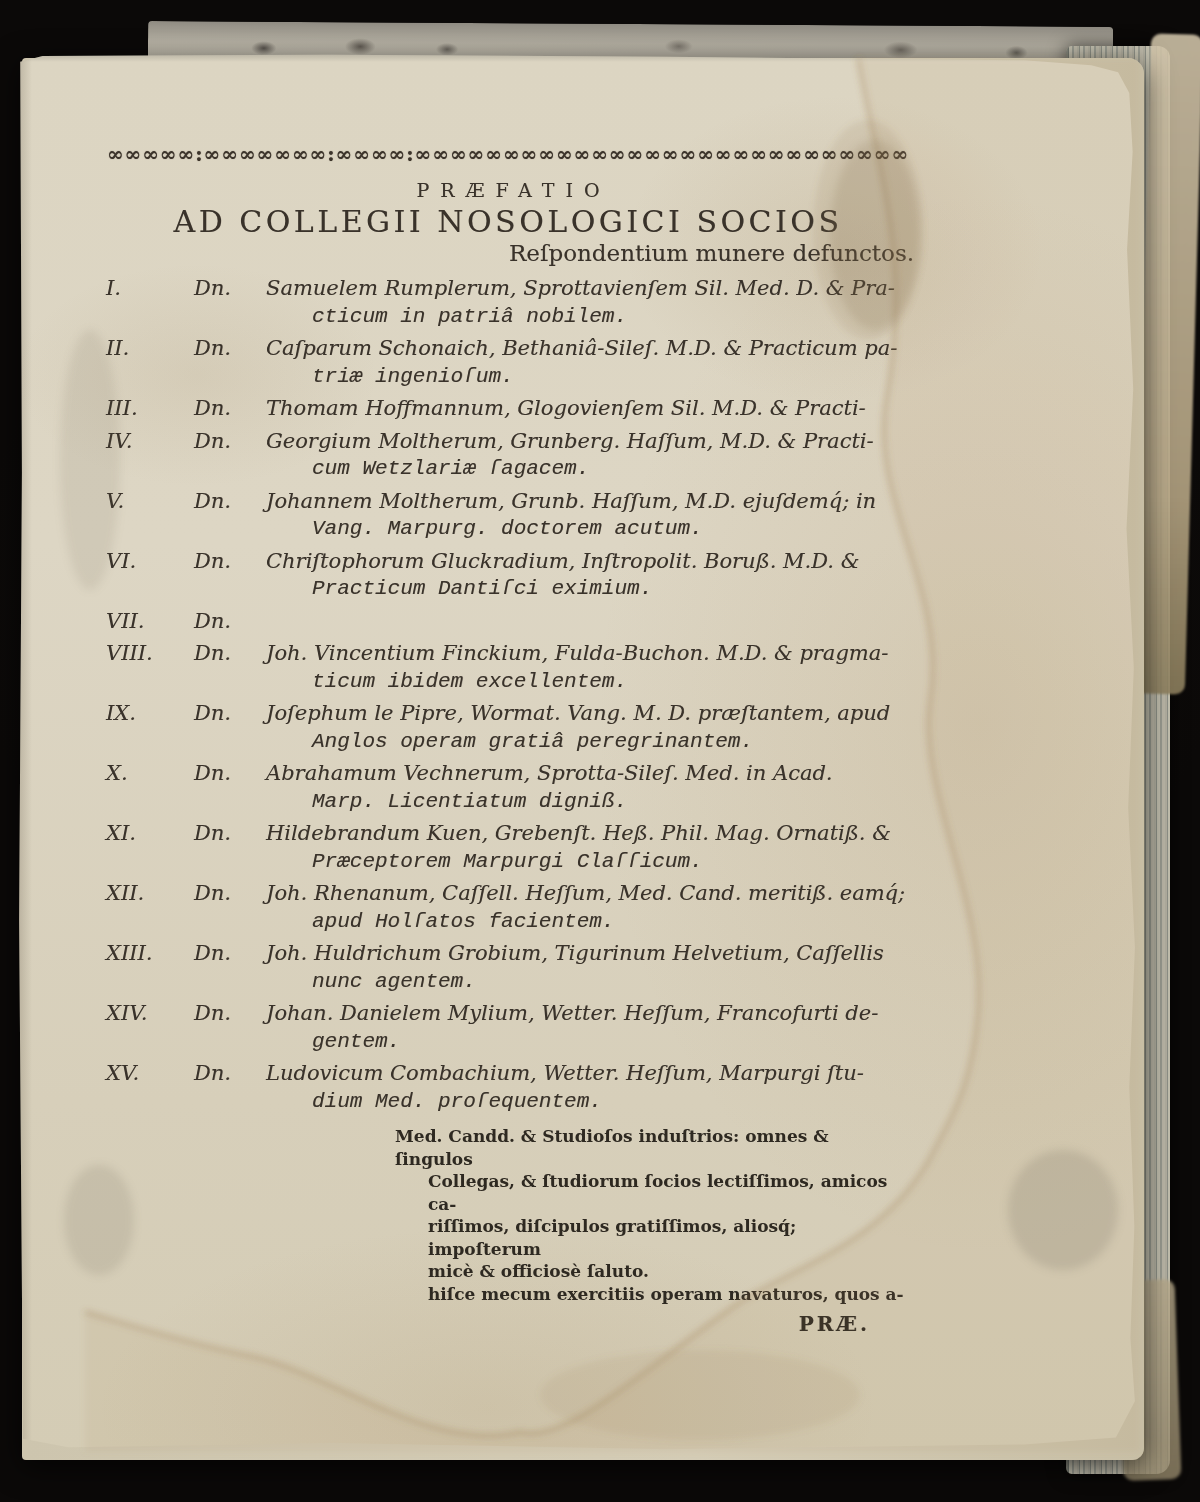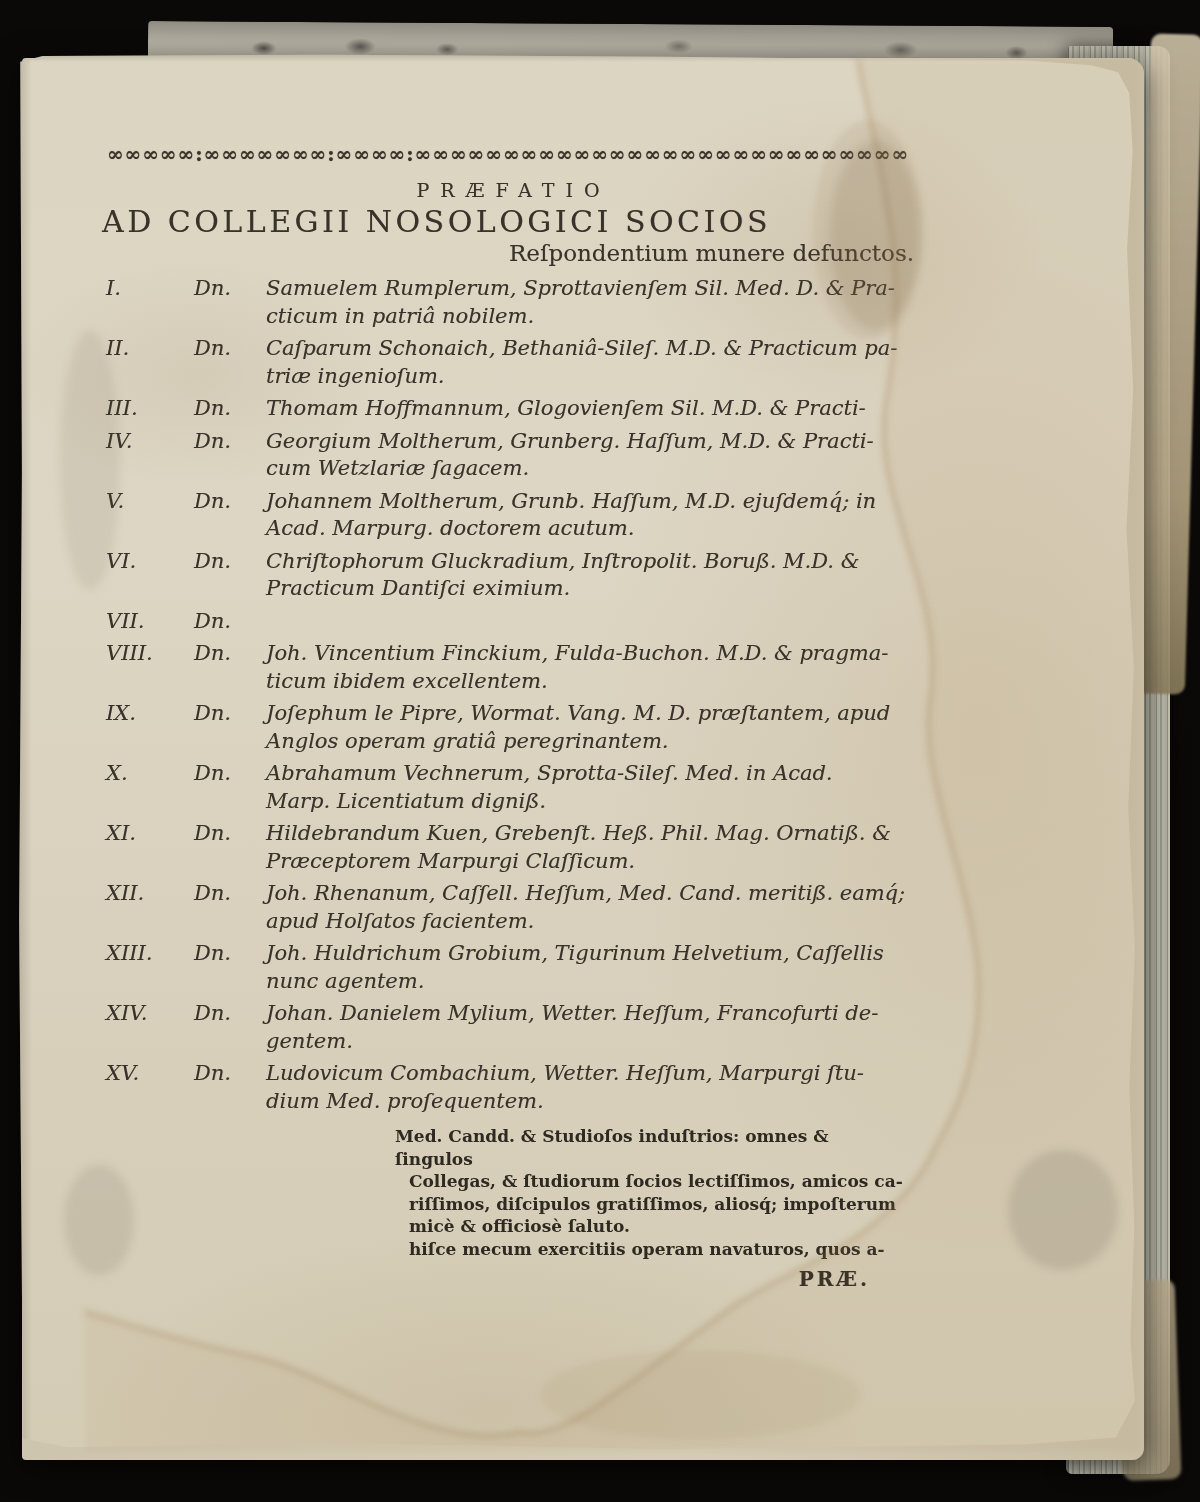--- a/index.html
+++ b/index.html
@@ -70,29 +70,29 @@
   .content{
     position:absolute;left:84px;top:88px;width:812px;color:#39322a;
     text-shadow:.3px .3px .5px rgba(57,50,42,.35);
   }
   .ornament{
     font-size:20px;line-height:25px;letter-spacing:1px;text-align:center;
     white-space:nowrap;color:#3c342b;font-weight:bold;
     text-shadow:0 0 1px rgba(60,50,40,.55);
   }
   .kicker{margin-top:12px;text-align:center;font-size:19px;letter-spacing:11px;text-indent:11px;}
-  .title{margin-top:3px;font-size:30px;letter-spacing:3.5px;white-space:nowrap;}
+  .title{margin-top:3px;text-align:center;font-size:30px;letter-spacing:3.5px;white-space:nowrap;}
   .subtitle{margin-top:1px;text-align:right;font-size:23px;}
   .entries{margin-top:9px;}
   .entry{display:grid;grid-template-columns:92px 72px 1fr;font-style:italic;font-size:21px;line-height:27.5px;margin-bottom:5px;}
   .num{padding-left:4px;}
-  .l2{}
+  .l2{margin-left:46px;font-family:Liberation Mono, monospace;}
   .l2:empty{display:none;margin:0;}
   .closing{margin-top:10px;margin-left:293px;width:510px;font-size:17px;line-height:22.5px;color:#2e2921;font-weight:bold;text-shadow:none;}
-  .closing .cl.ind{margin-left:14px;}
+  .closing .cl.ind{margin-left:33px;}
   .catchword{margin-top:7px;text-align:right;padding-right:44px;font-size:20px;letter-spacing:3px;font-weight:bold;color:#2e2921;}
   .stains{position:absolute;left:0;top:0;pointer-events:none;}
   .smudge{position:absolute;filter:blur(4px);border-radius:50%;}
   .smudge.a{left:1008px;top:1150px;width:110px;height:120px;background:rgba(95,85,72,.16);}
   .smudge.b{left:64px;top:1165px;width:70px;height:110px;background:rgba(95,85,72,.13);}
   .smudge.c{left:60px;top:330px;width:60px;height:260px;background:rgba(100,88,70,.10);}
   .smudge.d{left:830px;top:140px;width:90px;height:190px;background:rgba(130,105,70,.18);}
 </style>
 </head>
 <body>
@@ -128,21 +128,21 @@
           <span class="body"><span class="l1">Thomam Hoffmannum, Glogovienſem Sil. M.D. &amp; Practi-</span></span>
         </div>
         <div class="entry">
           <span class="num">IV.</span>
           <span class="dn">Dn.</span>
           <span class="body"><span class="l1">Georgium Moltherum, Grunberg. Haſſum, M.D. &amp; Practi-</span><div class="l2">cum Wetzlariæ ſagacem.</div></span>
         </div>
         <div class="entry">
           <span class="num">V.</span>
           <span class="dn">Dn.</span>
-          <span class="body"><span class="l1">Johannem Moltherum, Grunb. Haſſum, M.D. ejuſdemq́; in</span><div class="l2">Acad. Marpurg. doctorem acutum.</div></span>
+          <span class="body"><span class="l1">Johannem Moltherum, Grunb. Haſſum, M.D. ejuſdemq́; in</span><div class="l2">Vang. Marpurg. doctorem acutum.</div></span>
         </div>
         <div class="entry">
           <span class="num">VI.</span>
           <span class="dn">Dn.</span>
           <span class="body"><span class="l1">Chriſtophorum Gluckradium, Inſtropolit. Boruß. M.D. &amp;</span><div class="l2">Practicum Dantiſci eximium.</div></span>
         </div>
         <div class="entry">
           <span class="num">VII.</span>
           <span class="dn">Dn.</span>
         </div>

